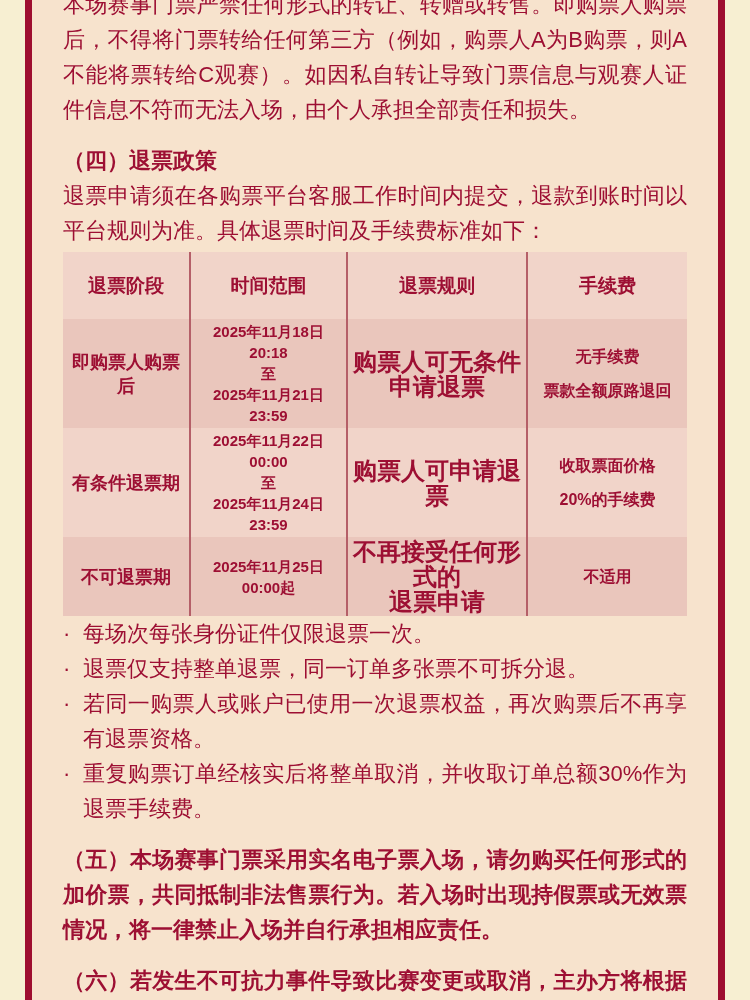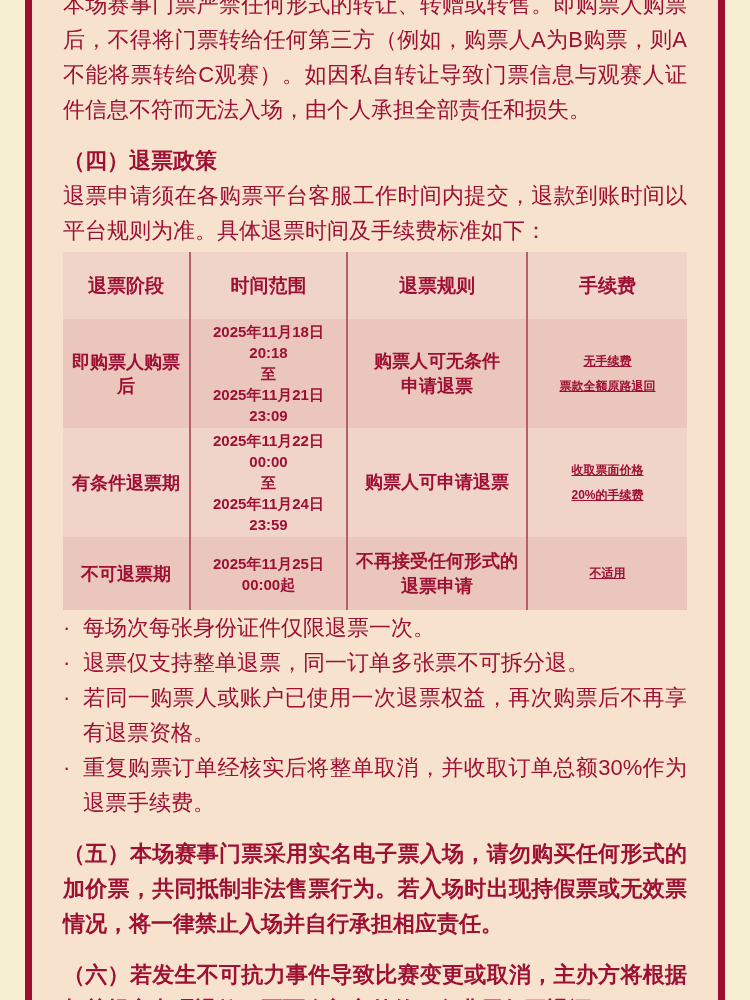--- a/index.html
+++ b/index.html
@@ -59,22 +59,22 @@
   }
   .refund-table tr.light { background: var(--table-light, #f1d4c9); }
   .refund-table tr.dark  { background: var(--table-dark,  #eac6bc); }
   .refund-table thead tr { height: 67px; }
   .refund-table tr.r1 { height: 82px; }
   .refund-table tr.r2 { height: 71px; }
   .refund-table tr.r3 { height: 73px; }
   .refund-table th { font-size: 19px; }
   .stage-cell { font-size: 18px; }
   .time-cell  { font-size: 15px; line-height: 21px; }
-  .rule-cell  { font-size: 18px; line-height: 25px; }
-  .fee-cell   { font-size: 12px; line-height: 25px; text-decoration: underline; }
+  .rule-cell  { font-size: 24px; line-height: 25px; }
+  .fee-cell   { font-size: 16px; line-height: 34px; }
 
   .limits-heading { margin-top: 15px; }
   .bullet {
     display: flex;
     font-size: 22px;
     line-height: 35px;
     color: var(--text, #9d0f33);
     text-align: justify;
   }
   .bullet .marker {
@@ -112,21 +112,21 @@
           <th>时间范围</th>
           <th>退票规则</th>
           <th>手续费</th>
         </tr>
       </thead>
       <tbody>
         <tr class="dark r1">
           <td class="stage-cell">即购票人购票后</td>
           <td class="time-cell">2025年11月18日 20:18
 至
-2025年11月21日 23:09</td>
+2025年11月21日 23:59</td>
           <td class="rule-cell">购票人可无条件
 申请退票</td>
           <td class="fee-cell">无手续费
 票款全额原路退回</td>
         </tr>
         <tr class="light r2">
           <td class="stage-cell">有条件退票期</td>
           <td class="time-cell">2025年11月22日 00:00
 至
 2025年11月24日 23:59</td>

